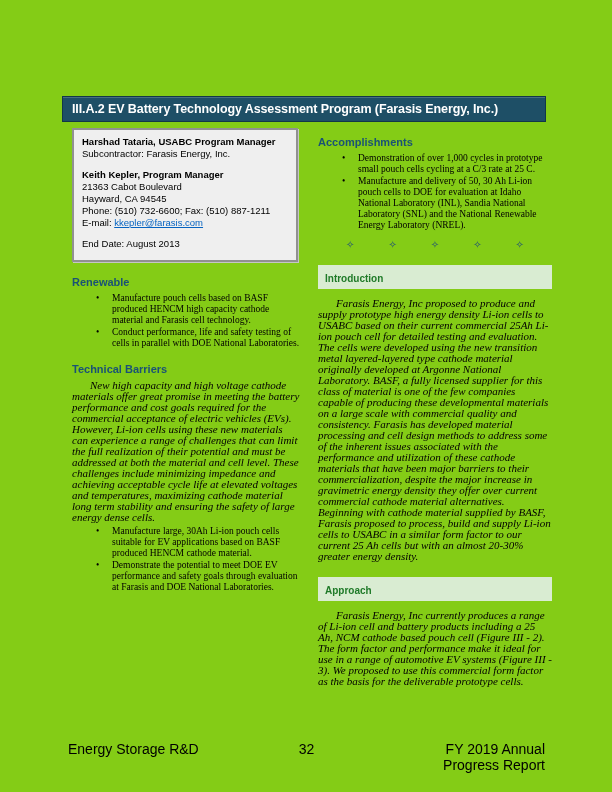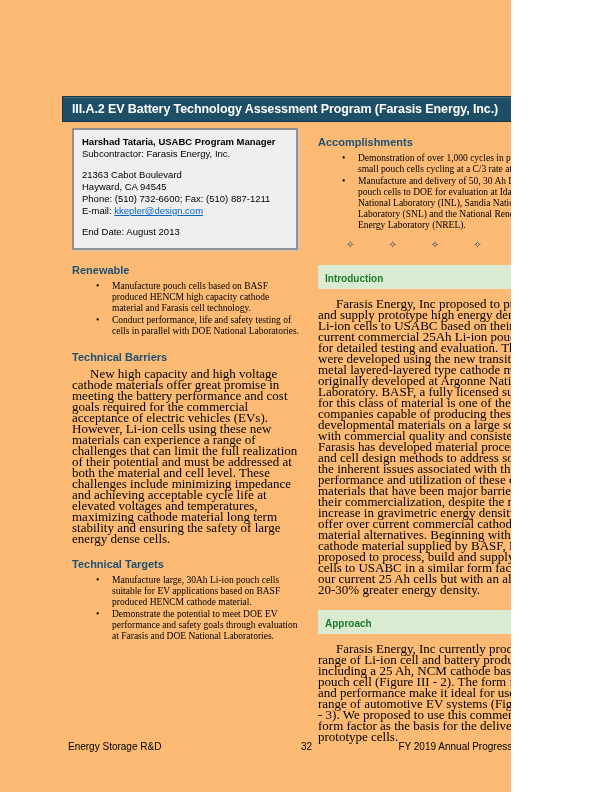--- a/index.html
+++ b/index.html
@@ -1,17 +1,17 @@
 <!DOCTYPE html>
 <html><head>
 <meta charset="utf-8">
 <style>
   html,body { margin:0; padding:0; background:#ffffff; }
   .page {
-    position:relative; width:511px; height:792px; background:#fdba74;
+    position:relative; width:612px; height:792px; background:#84cc16;
     font-family:"Liberation Serif", serif; color:#000; overflow:hidden;
   }
 
   
   .title-bar {
     position:absolute; left:62px; top:96px; width:484px; height:26px;
     background:#1e4f66; border:1px solid #123749; box-sizing:border-box;
     box-shadow: inset 0 1px 0 rgba(255,255,255,0.18);
     display:flex; align-items:center; padding-left:9px;
   }
@@ -44,41 +44,41 @@
   .h-blue.first { margin-top:8px; }
   .section-bar {
     background:#d9ecd2; margin:15px 0 9px 0; padding:3px 0 3px 7px;
   }
   .section-bar .bar-text {
     font-family:"Liberation Sans", sans-serif; font-weight:bold; font-size:10px;
     color:#1f7a28;
   }
 
   
-  .para { font-size:13px; line-height:11px; margin:0; text-indent:18px; }
+  .para { font-size:11px; line-height:11px; margin:0; text-indent:18px;font-style:italic; }
 
   
   .bullets { list-style:none; margin:3px 0 0 0; padding:0; font-size:9.5px; line-height:11px; }
   .bullets li { position:relative; padding-left:40px; margin-bottom:1px; }
   .bullets li::before { content:"\2022"; position:absolute; left:24px; top:0; }
 
   
   .diamond-row {
     display:flex; justify-content:space-between; width:178px; margin:9px auto 0 auto;
   }
   .diamond-row .diamond {
     color:#1f4e79; font-size:10px; line-height:10px;
     font-family:"DejaVu Sans", sans-serif;
   }
 
   
   .footer {
     position:absolute; left:68px; top:741px; width:477px;
     display:flex; align-items:baseline;
-    font-family:"Liberation Sans", sans-serif; font-size:10px; color:#000;
+    font-family:"Liberation Sans", sans-serif; font-size:14px; color:#000;
   }
   .footer .f-left  { flex:1; text-align:left; }
   .footer .f-center{ flex:1; text-align:center; }
   .footer .f-right { flex:1; text-align:right; }
 </style>
 </head>
 <body>
 
 <div class="page">
 
@@ -87,38 +87,38 @@
   </div>
 
   <div class="columns">
 
     <div class="col-left">
 
       <div class="contact-box">
         <div class="bold">Harshad Tataria, USABC Program Manager</div>
         <div>Subcontractor: Farasis Energy, Inc.</div>
         <div class="spacer"></div>
+        <div class="bold">Keith Kepler, Program Manager</div>
         <div>21363 Cabot Boulevard</div>
         <div>Hayward, CA 94545</div>
         <div>Phone: (510) 732-6600; Fax: (510) 887-1211</div>
-        <div><span>E-mail: </span><a class="email-link">kkepler@design.com</a></div>
+        <div><span>E-mail: </span><a class="email-link">kkepler@farasis.com</a></div>
         <div class="spacer"></div>
         <div>End Date: August 2013</div>
       </div>
 
       <div class="h-blue">Renewable</div>
       <ul class="bullets">
         <li>Manufacture pouch cells based on BASF produced HENCM high capacity cathode material and Farasis cell technology.</li>
         <li>Conduct performance, life and safety testing of cells in parallel with DOE National Laboratories.</li>
       </ul>
 
       <div class="h-blue">Technical Barriers</div>
       <p class="para">New high capacity and high voltage cathode materials offer great promise in meeting the battery performance and cost goals required for the commercial acceptance of electric vehicles (EVs). However, Li-ion cells using these new materials can experience a range of challenges that can limit the full realization of their potential and must be addressed at both the material and cell level. These challenges include minimizing impedance and achieving acceptable cycle life at elevated voltages and temperatures, maximizing cathode material long term stability and ensuring the safety of large energy dense cells.</p>
 
-      <div class="h-blue">Technical Targets</div>
       <ul class="bullets">
         <li>Manufacture large, 30Ah Li-ion pouch cells suitable for EV applications based on BASF produced HENCM cathode material.</li>
         <li>Demonstrate the potential to meet DOE EV performance and safety goals through evaluation at Farasis and DOE National Laboratories.</li>
       </ul>
 
     </div>
 
     <div class="col-right">
 
       <div class="h-blue first">Accomplishments</div>

